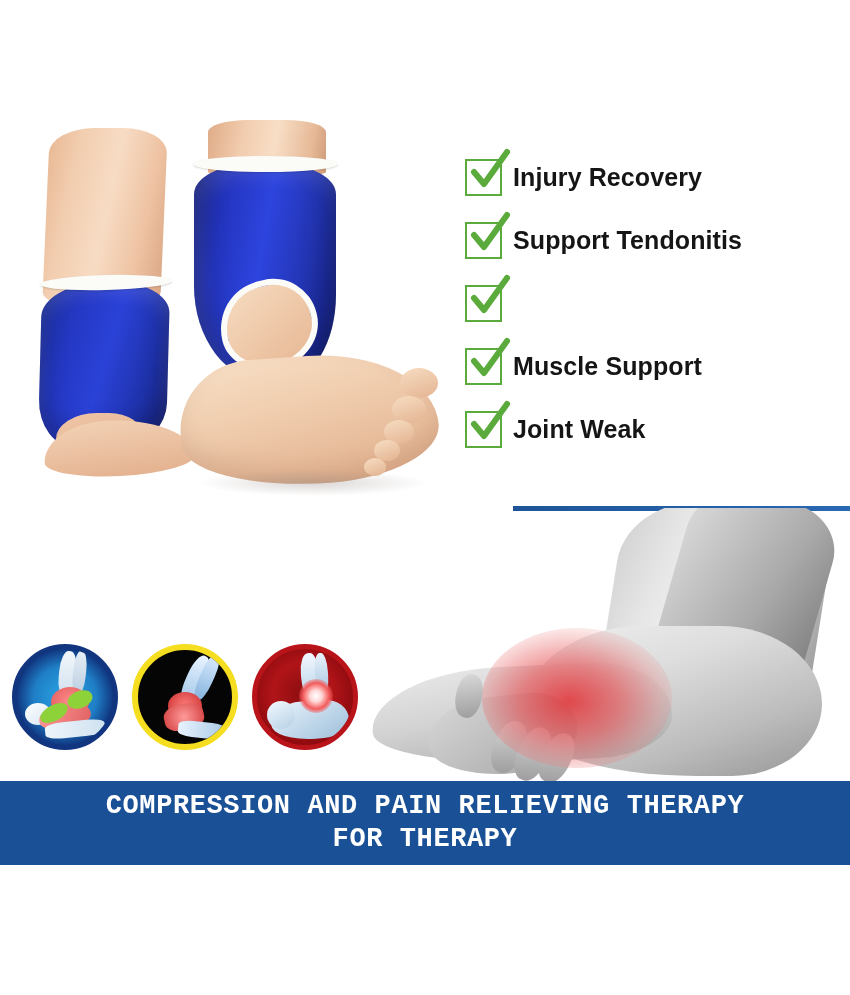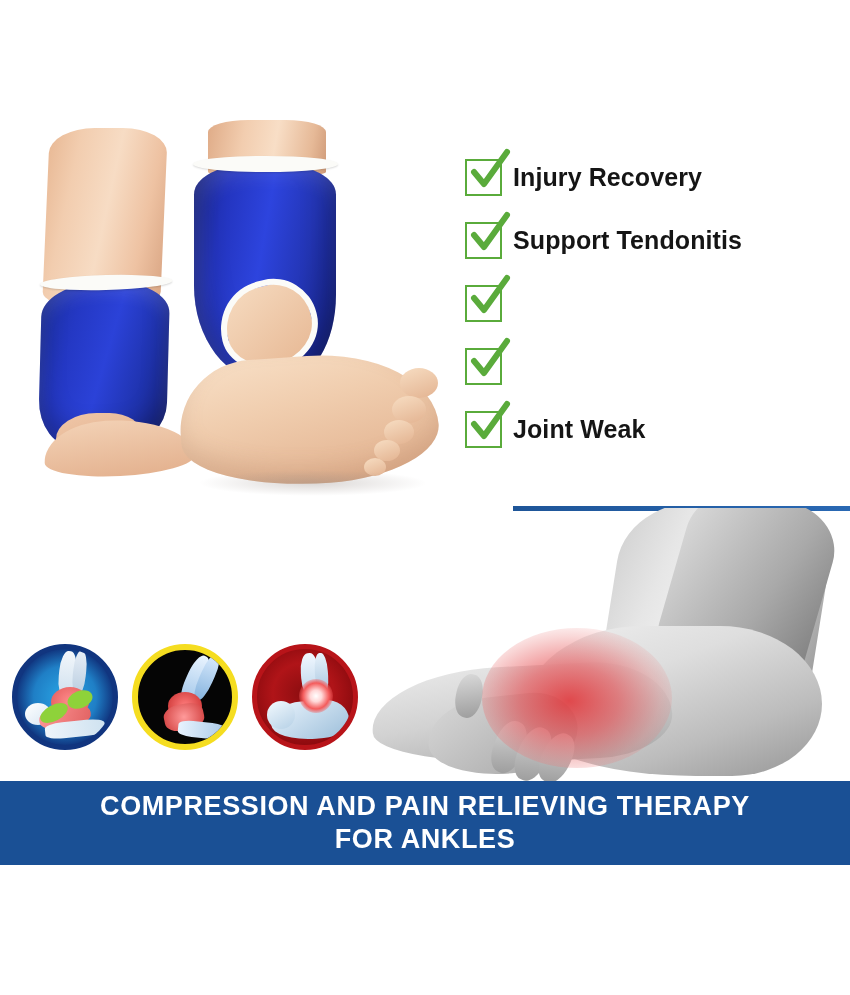--- a/index.html
+++ b/index.html
@@ -187,21 +187,21 @@
 
   
   .banner{
     position:absolute;left:0;top:781px;width:850px;height:84px;
     background:#1a5095;display:flex;flex-direction:column;
     align-items:center;justify-content:center;
   }
   .banner-line{
     color:#ffffff;font-size:27px;font-weight:700;letter-spacing:.6px;
     line-height:33px;text-align:center;white-space:nowrap;
-    font-family:Liberation Sans, sans-serif;
+    font-family:Liberation Mono, monospace;
   }
 </style>
 </head>
 <body>
 
 <div class="stage">
 
   <div class="product-photo">
     <div class="leg leg-back">
       <div class="shin-back"></div>
@@ -251,20 +251,21 @@
           </svg>
       </span>
     </div>
 
     <div class="check-row">
       <span class="cbox">
         <svg viewBox="0 0 42 44">
             <path d="M5 22 L15 34 L38 2" fill="none" stroke="#5aab3b" stroke-width="6" stroke-linecap="round" stroke-linejoin="round"></path>
           </svg>
       </span>
+      <span class="check-label">Muscle Support</span>
     </div>
 
     <div class="check-row">
       <span class="cbox">
         <svg viewBox="0 0 42 44">
             <path d="M5 22 L15 34 L38 2" fill="none" stroke="#5aab3b" stroke-width="6" stroke-linecap="round" stroke-linejoin="round"></path>
           </svg>
       </span>
       <span class="check-label">Joint Weak</span>
     </div>
@@ -307,16 +308,16 @@
       <span class="bone shinbone"></span>
       <span class="bone shinbone2"></span>
       <span class="footb" style="position:absolute"></span>
       <span class="heelb" style="position:absolute"></span>
       <span class="flare" style="position:absolute"></span>
     </div>
   </div>
 
   <div class="banner">
     <div class="banner-line">COMPRESSION AND PAIN RELIEVING THERAPY</div>
-    <div class="banner-line">FOR ANKLES</div>
+    <div class="banner-line">FOR THERAPY</div>
   </div>
 
 </div>
 
 </body></html>

